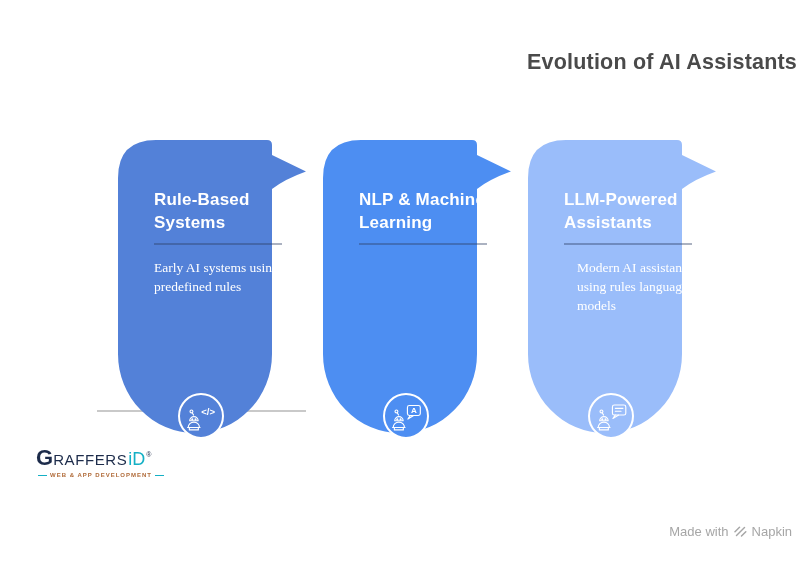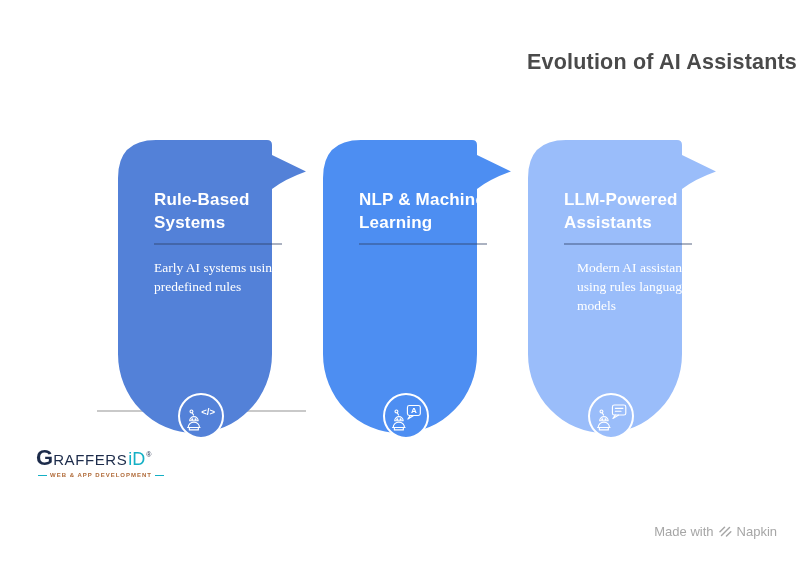--- a/index.html
+++ b/index.html
@@ -37,21 +37,21 @@
   .logo { position:absolute; left:36px; top:445px; z-index:4; }
   .logo-row1 { display:flex; align-items:baseline; }
   .logo-g { font-size:22px; font-weight:800; color:var(--navy); }
   .logo-rest { font-size:15px; font-weight:400; letter-spacing:.6px; color:var(--navy); }
   .logo-id { font-size:18px; font-weight:400; color:var(--teal); margin-left:1px; }
   .logo-reg { font-size:7px; color:var(--navy); margin-left:1px; transform:translateY(-8px); }
   .logo-row2 { display:flex; align-items:center; gap:3px; margin-top:1px; margin-left:2px; }
   .logo-dash { width:9px; height:1px; background:var(--teal); }
   .logo-tagline { font-size:6px; font-weight:700; letter-spacing:1px; color:var(--tagline); white-space:nowrap; }
   .made-with {
-    position:absolute; right:20px; top:524px; display:flex; align-items:center;
+    position:absolute; right:5px; top:524px; display:flex; align-items:center;
     gap:5px; font-size:13px; color:#a6a6a6; z-index:4;
   }
 </style>
 </head>
 <body>
 
 <div class="canvas">
 
   <h1 class="title">Evolution of AI Assistants</h1>
 

